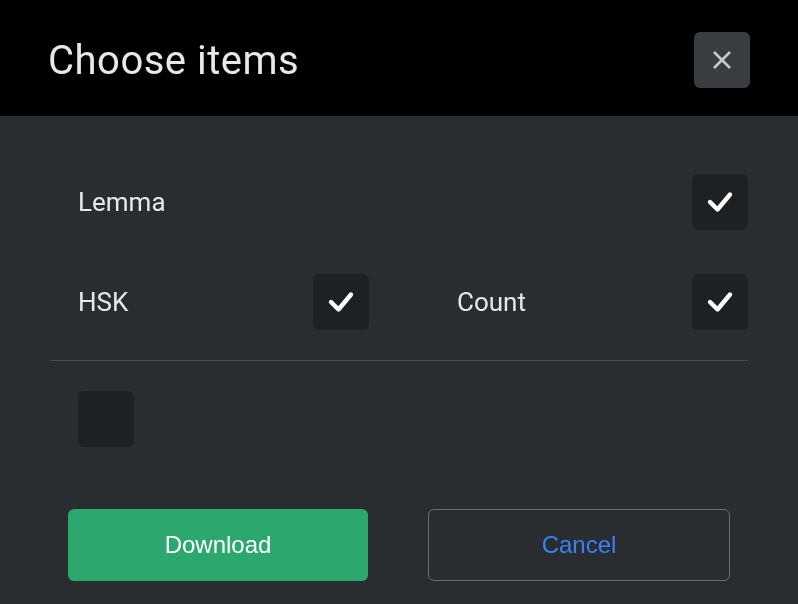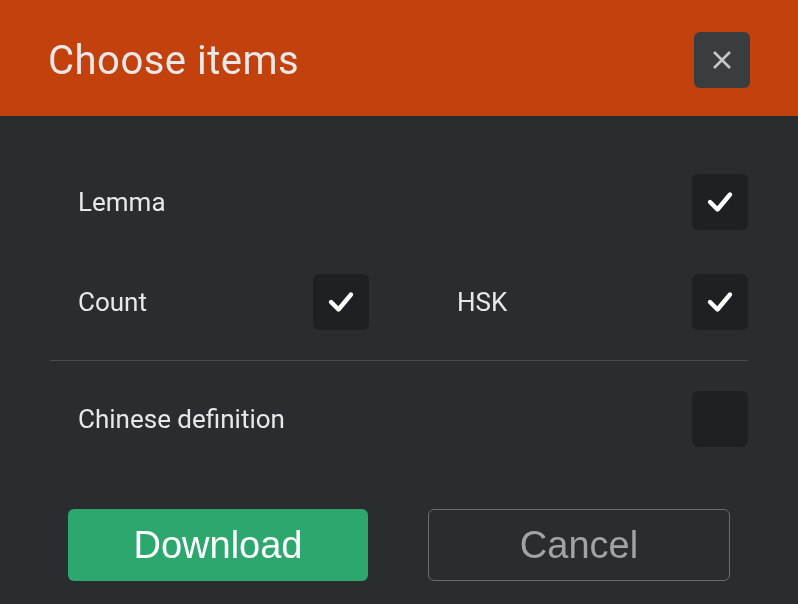--- a/index.html
+++ b/index.html
@@ -19,21 +19,21 @@
       width: 100%;
       height: 100%;
       display: flex;
       flex-direction: column;
     }
     .header {
       display: flex;
       justify-content: space-between;
       align-items: center;
       padding: 32px 48px 28px 48px;
-      background: #c2410c;
+      background: #000000;
     }
     .title {
       font-size: 40px;
       font-weight: 400;
       letter-spacing: 0.5px;
     }
     .close-btn {
       width: 56px;
       height: 56px;
       background: #3a3d40;
@@ -104,35 +104,35 @@
     .buttons {
       display: flex;
       gap: 60px;
       margin-top: 40px;
       padding: 0 18px;
     }
     .btn {
       flex: 1;
       height: 72px;
       border-radius: 6px;
-      font-size: 38px;
+      font-size: 24px;
       font-weight: 500;
       cursor: pointer;
       display: flex;
       align-items: center;
       justify-content: center;
     }
     .btn-primary {
       background: #2ca86e;
       color: #ffffff;
       border: none;
     }
     .btn-secondary {
       background: transparent;
-      color: #a3a3a3;
+      color: #3b82f6;
       border: 1px solid #6a6d70;
     }
   </style>
 </head>
 <body>
 
 <div class="dialog">
   <div class="header">
     <h1 class="title">Choose items</h1>
     <button class="close-btn">
@@ -151,42 +151,41 @@
           <button class="checkbox">
             <svg viewBox="0 0 24 24">
                 <path d="M4 12 L10 18 L20 6"></path>
               </svg>
           </button>
         </div>
       </div>
 
       <div class="row">
         <div class="option">
-          <span class="option-label">Count</span>
+          <span class="option-label">HSK</span>
           <button class="checkbox">
             <svg viewBox="0 0 24 24">
                 <path d="M4 12 L10 18 L20 6"></path>
               </svg>
           </button>
         </div>
         <div class="option">
-          <span class="option-label">HSK</span>
+          <span class="option-label">Count</span>
           <button class="checkbox">
             <svg viewBox="0 0 24 24">
                 <path d="M4 12 L10 18 L20 6"></path>
               </svg>
           </button>
         </div>
       </div>
 
       <div class="divider"></div>
 
       <div class="row">
         <div class="option">
-          <span class="option-label">Chinese definition</span>
           <button class="checkbox unchecked">
             
           </button>
         </div>
       </div>
 
     </div>
 
     <div class="buttons">
       <button class="btn btn-primary">Download</button>

